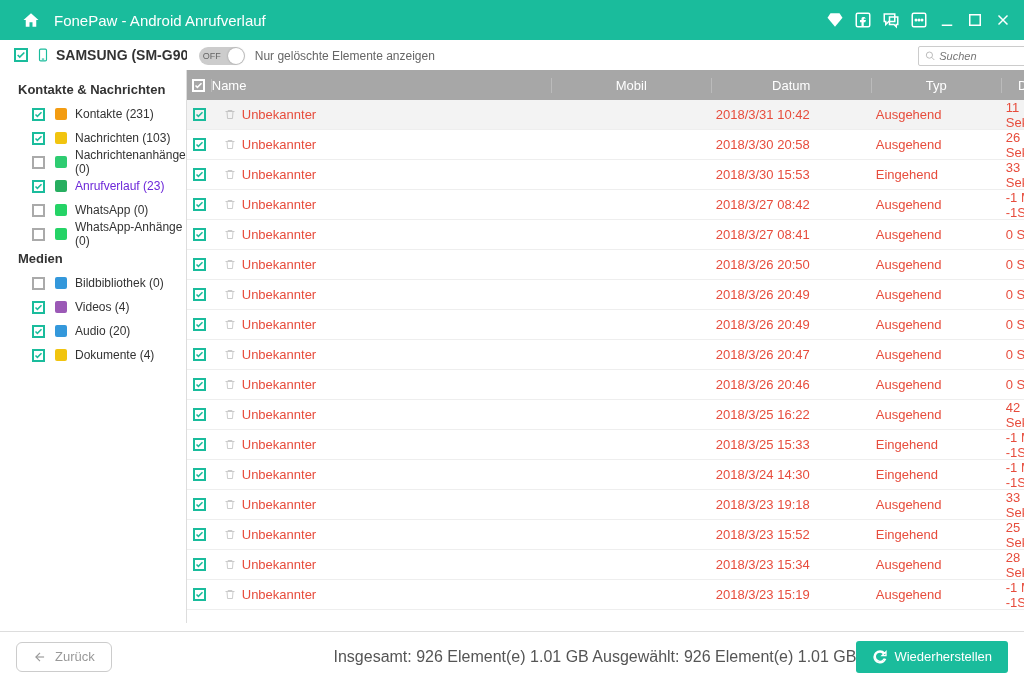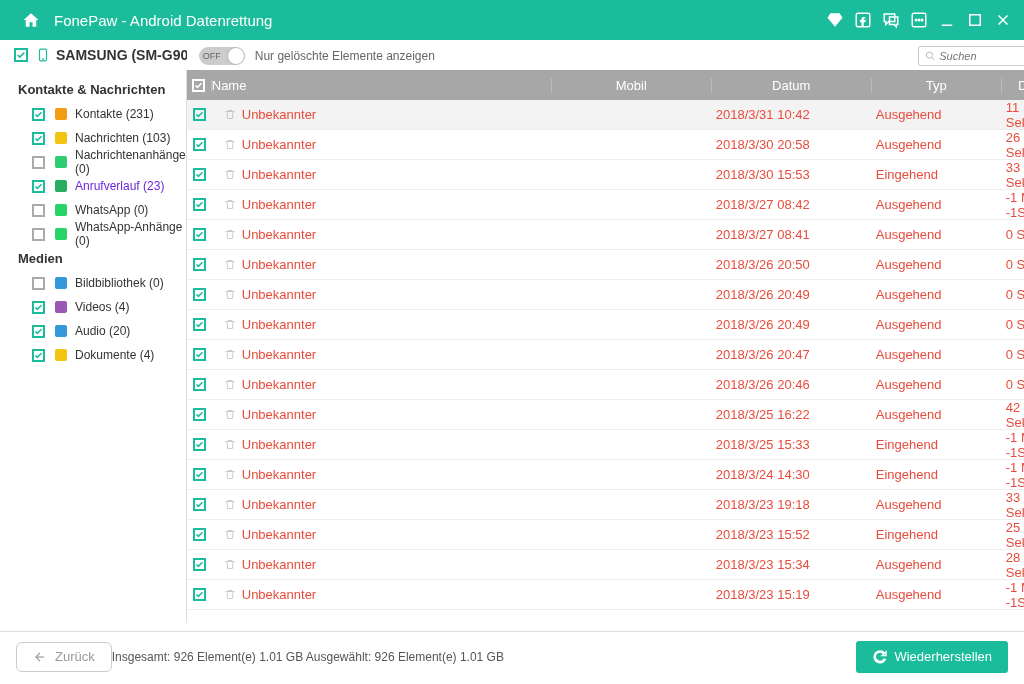--- a/index.html
+++ b/index.html
@@ -45,36 +45,36 @@
 .row{height:30px;display:flex;align-items:center;border-bottom:1px solid #eee;color:#e74c3c;font-size:13px}
 .row.sel{background:#f3f3f3}
 .row .col-chk .chk{width:13px;height:13px;border:2px solid #1abc9c;display:inline-flex;align-items:center;justify-content:center}
 .row .col-chk svg{width:9px;height:9px}
 .row .trash{width:12px;margin-left:6px;opacity:.5}
 .row .col-name{display:flex;padding-left:6px}
 .row .nm{margin-left:6px}
 .footer{height:50px;border-top:1px solid #ddd;display:flex;align-items:center;padding:0 16px;margin-top:8px}
 .back{height:30px;padding:0 16px;border:1px solid #ccc;border-radius:6px;background:#fff;color:#999;display:flex;align-items:center;font-size:13px;cursor:pointer}
 .back svg{width:14px;height:14px;margin-right:8px}
-.footer .mid{flex:1;text-align:left;font-size:12px;color:#555}
+.footer .mid{flex:1;text-align:right;font-size:16px;color:#555}
 .recover{height:32px;padding:0 16px;border:0;border-radius:3px;background:#1abc9c;color:#fff;display:flex;align-items:center;font-size:13px;cursor:pointer}
 .recover svg{width:16px;height:16px;margin-right:6px}
 .thead .chk{width:13px;height:13px;border:2px solid #fff;display:inline-flex;align-items:center;justify-content:center}
 .thead .chk svg{width:9px;height:9px}
 </style>
 </head>
 <body>
 
 <div class="titlebar">
   <span class="home ticon">
     <svg viewBox="0 0 24 24" fill="#fff">
         <path d="M12 3l10 9h-3v9h-5v-6h-4v6H5v-9H2z"></path>
       </svg>
   </span>
-  <span class="title">FonePaw - Android Datenrettung</span>
+  <span class="title">FonePaw - Android Anrufverlauf</span>
   <span class="spacer"></span>
   <span class="ticon">
       <svg viewBox="0 0 24 24" fill="#fff">
         <path d="M6 3h12l4 6-10 12L2 9z"></path>
       </svg>
     </span>
   <span class="ticon">
       <svg viewBox="0 0 24 24" fill="none" stroke="#fff" stroke-width="2">
         <rect x="3" y="3" width="18" height="18" rx="2"></rect>
         <path d="M14 8h-2a2 2 0 00-2 2v2H8v3h2v6h3v-6h2l1-3h-3v-1a1 1 0 011-1h2z" fill="#fff" stroke="none"></path>

